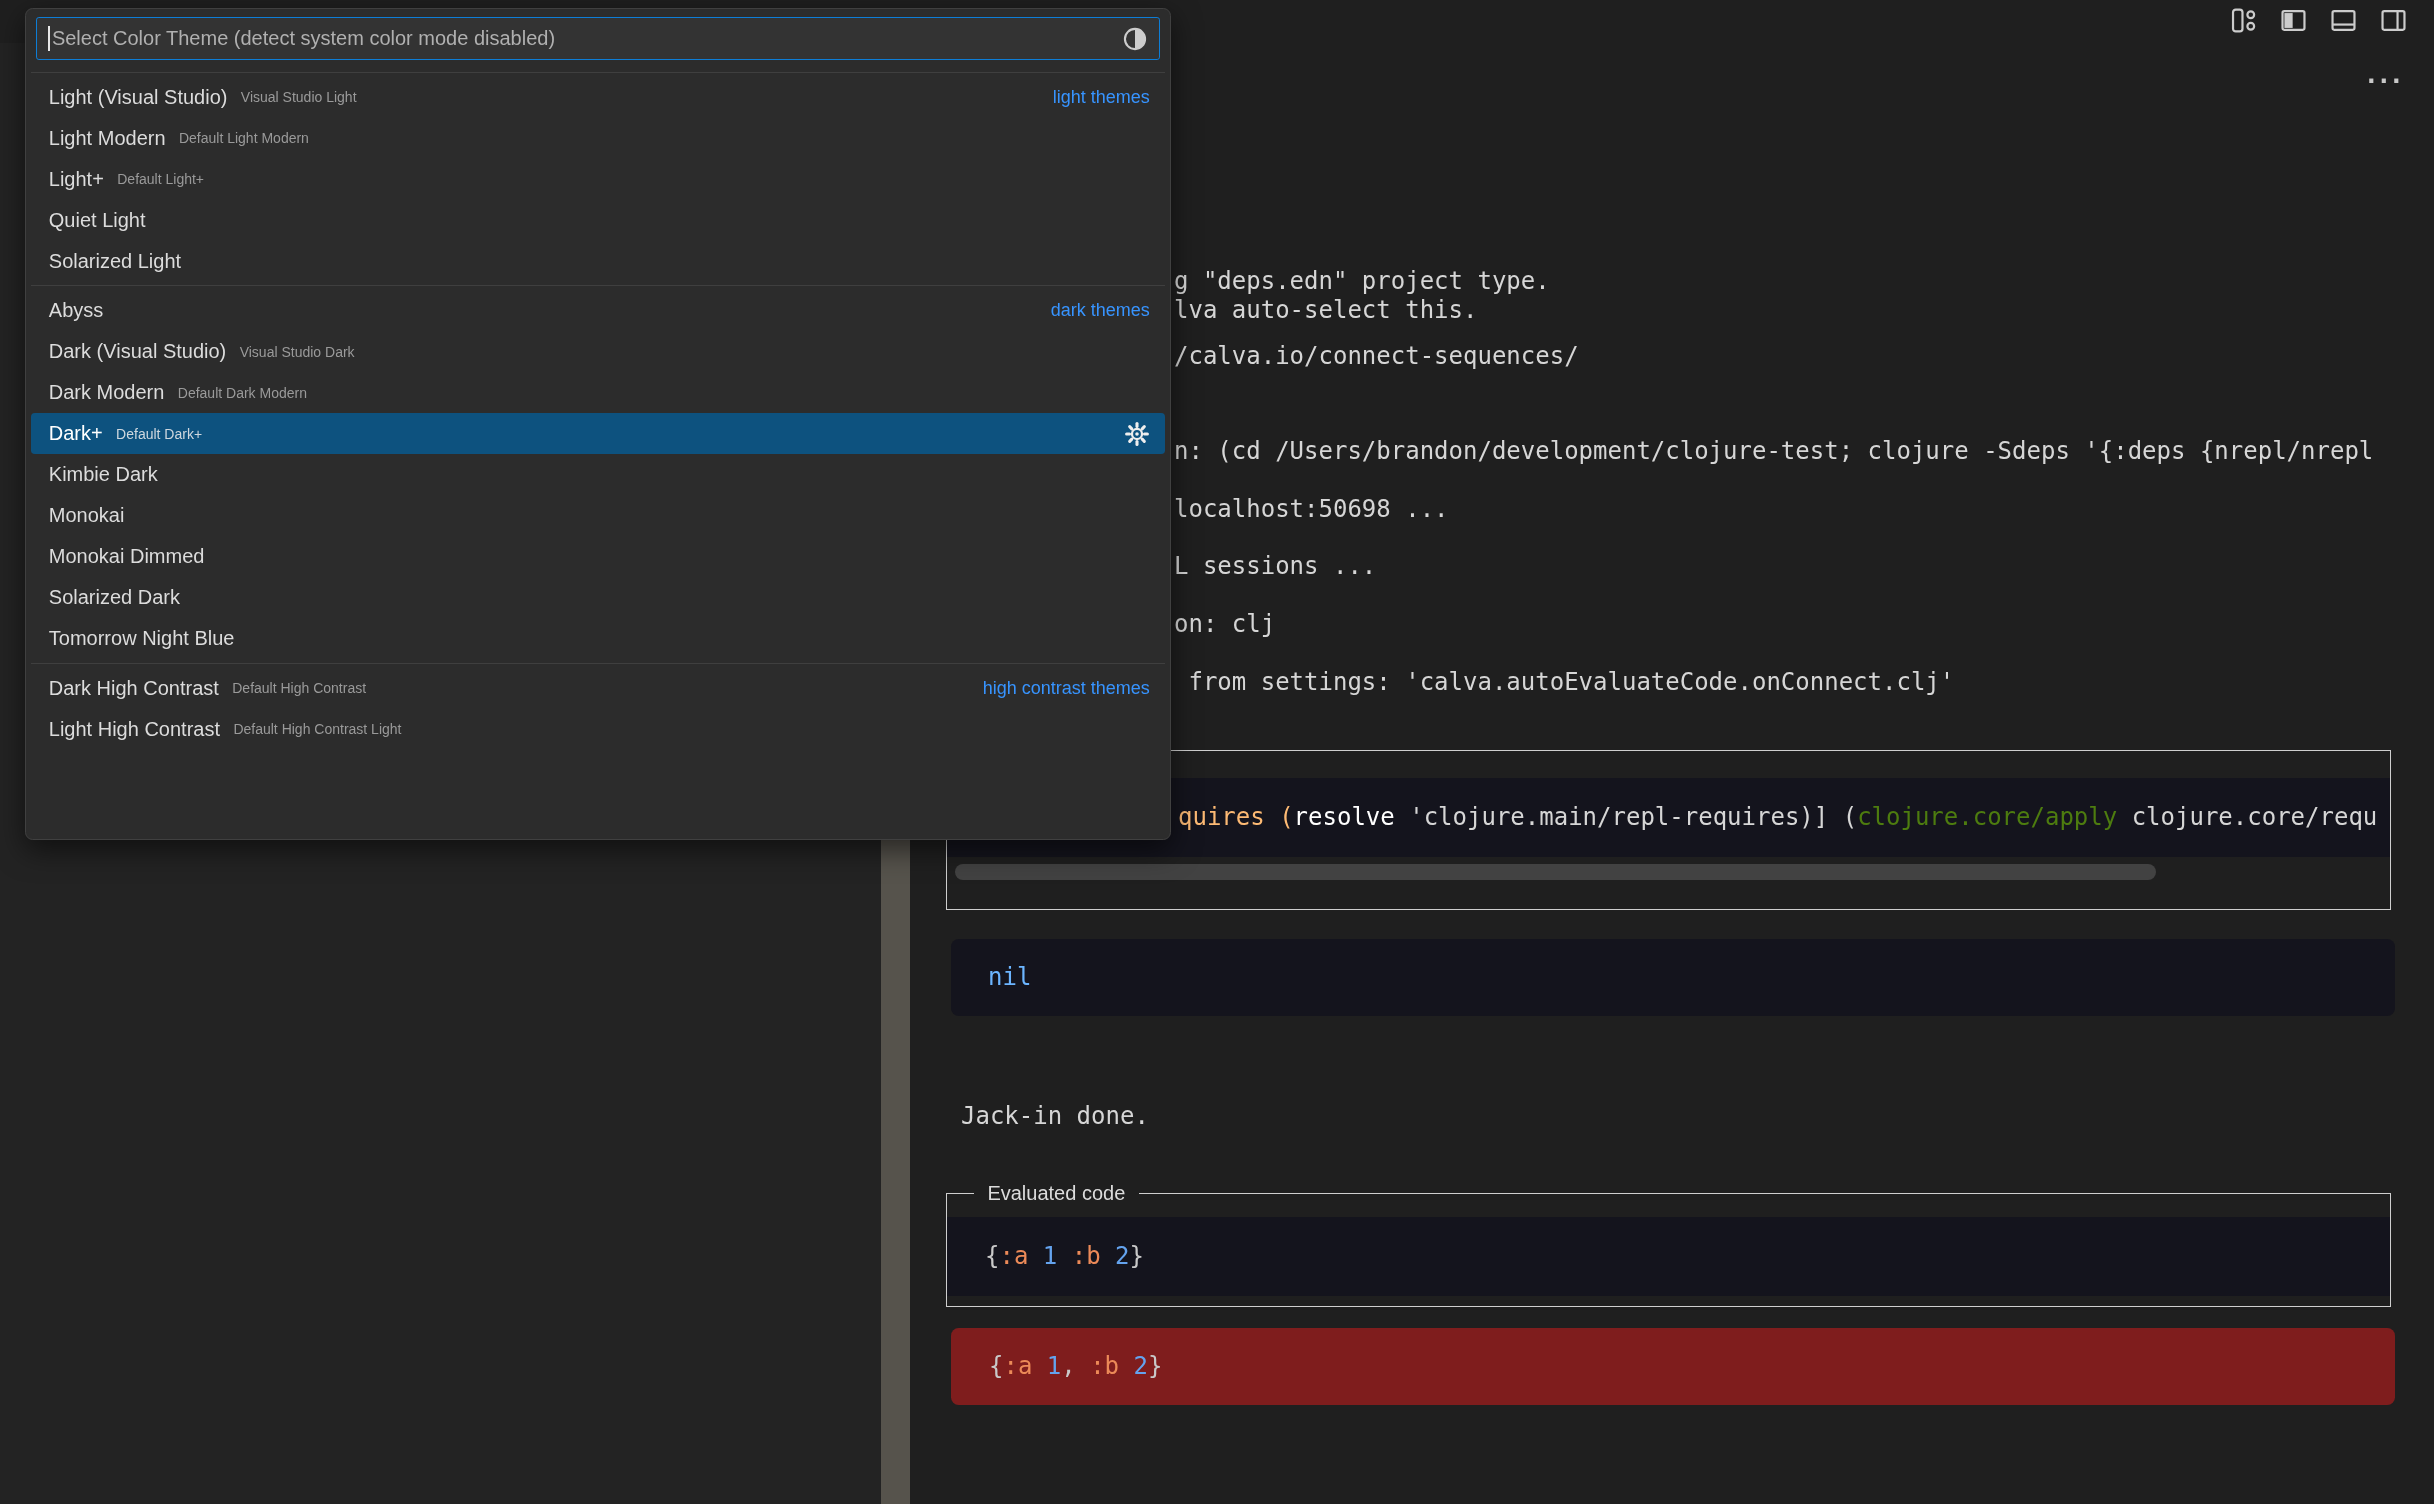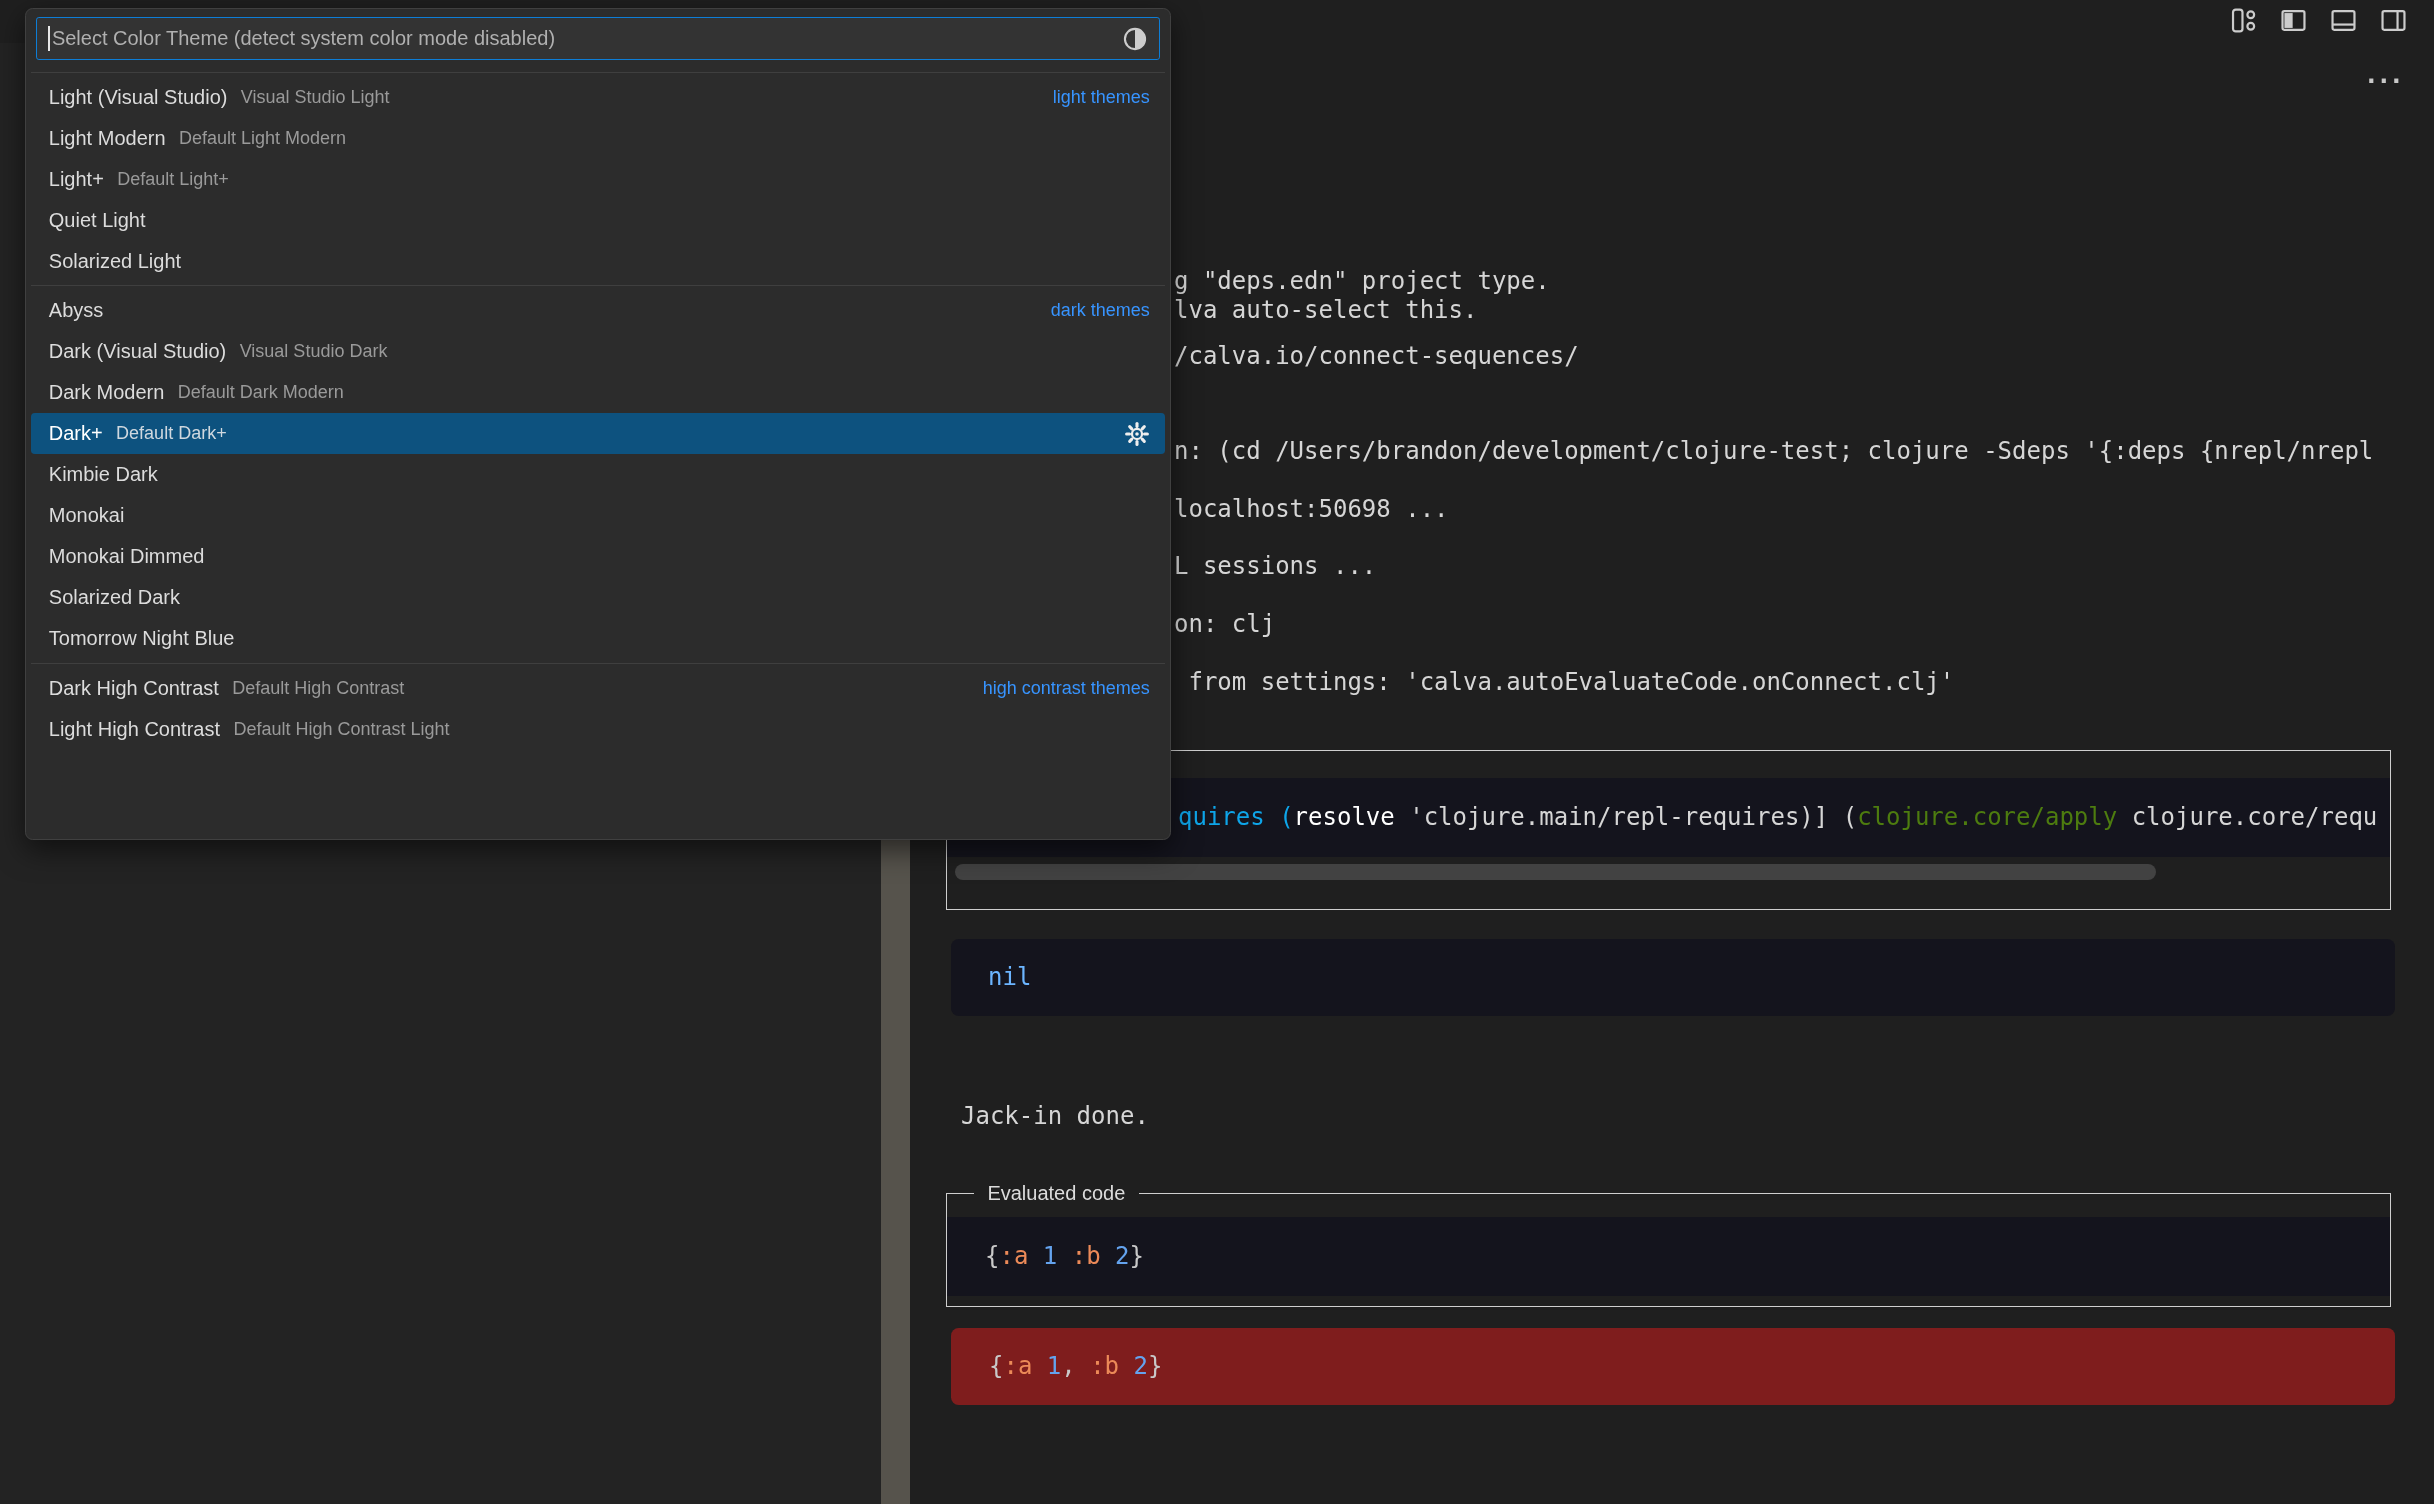--- a/index.html
+++ b/index.html
@@ -45,21 +45,21 @@
             border-radius:2.9px;display:flex;align-items:center;padding:0 11.5px;box-sizing:border-box;}
   .qp-caret{width:1.9px;height:25px;background:#e8e8e8;margin-right:1.9px;}
   .qp-input-text{flex:1;font-size:20px;color:#b0b0b0;white-space:nowrap;overflow:hidden;}
   .qp-mode-icon{width:26px;height:26px;flex:0 0 auto;cursor:pointer;}
   .qp-list{margin-top:11.5px;}
   .qp-row{height:41px;margin:0 4.8px;padding:0 15.4px 0 18px;display:flex;align-items:center;
           border-radius:3.8px;cursor:pointer;}
   .qp-row.selected{background:#0d527f;}
   .qp-label{font-size:20px;color:#dcdcdc;white-space:nowrap;}
   .qp-row.selected .qp-label{color:#ffffff;}
-  .qp-desc{font-size:18px;color:#9a9a9a;margin-left:13.4px;white-space:nowrap;}
+  .qp-desc{font-size:14px;color:#9a9a9a;margin-left:13.4px;white-space:nowrap;}
   .qp-row.selected .qp-desc{color:#cfd8df;}
   .qp-badge{margin-left:auto;font-size:18px;color:#3794ff;white-space:nowrap;}
   .qp-gear{margin-left:auto;width:26px;height:26px;cursor:pointer;}
   .qp-plus{width:24px;height:24px;margin-right:15.4px;flex:0 0 auto;}
   .qp-sep{height:1px;background:#3f3f3f;margin:3.8px 4.8px;}
 </style>
 </head>
 <body>
 
 <div class="page">
@@ -98,21 +98,21 @@
         <div class="out-line mono" style="top: 342px;">/calva.io/connect-sequences/</div>
         <div class="out-line mono" style="top: 437px;">n: (cd /Users/brandon/development/clojure-test; clojure -Sdeps '{:deps {nrepl/nrepl</div>
         <div class="out-line mono" style="top: 495px;">localhost:50698 ...</div>
         <div class="out-line mono" style="top: 552px;">L sessions ...</div>
         <div class="out-line mono" style="top: 610px;">on: clj</div>
         <div class="out-line mono" style="top: 668px;"> from settings: 'calva.autoEvaluateCode.onConnect.clj'</div>
       </div>
 
     <div class="code-box">
       <div class="code-strip">
-        <span class="code-line mono" id="repl-code-line"><span style="color: #0ea5e9; margin-top: 25px;">quires (</span><span style="color: #ffffff; text-align: center;">resolve</span><span style="color: rgb(214, 214, 214);"> 'clojure.main/repl-requires)] (</span><span style="color: #4d7c0f;">clojure.core/apply</span><span style="color: rgb(214, 214, 214);"> clojure.core/requ</span></span>
+        <span class="code-line mono" id="repl-code-line"><span style="color: #fdba74; margin-top: 25px;">quires (</span><span style="color: #ffffff; text-align: center;">resolve</span><span style="color: rgb(214, 214, 214);"> 'clojure.main/repl-requires)] (</span><span style="color: #4d7c0f;">clojure.core/apply</span><span style="color: rgb(214, 214, 214);"> clojure.core/requ</span></span>
       </div>
       <div class="hscrollbar"></div>
     </div>
 
     <div class="nil-block">
       <div class="mono">nil</div>
     </div>
 
     <div class="jack-done mono">Jack-in done.</div>
 

